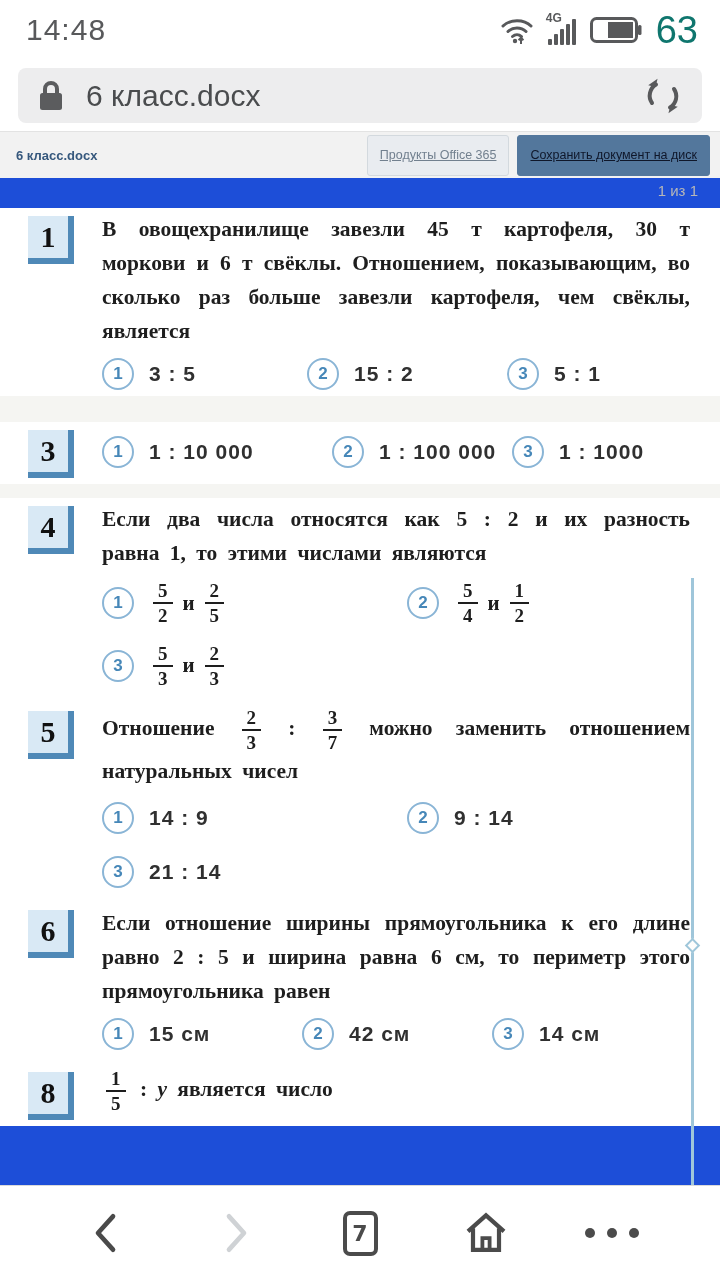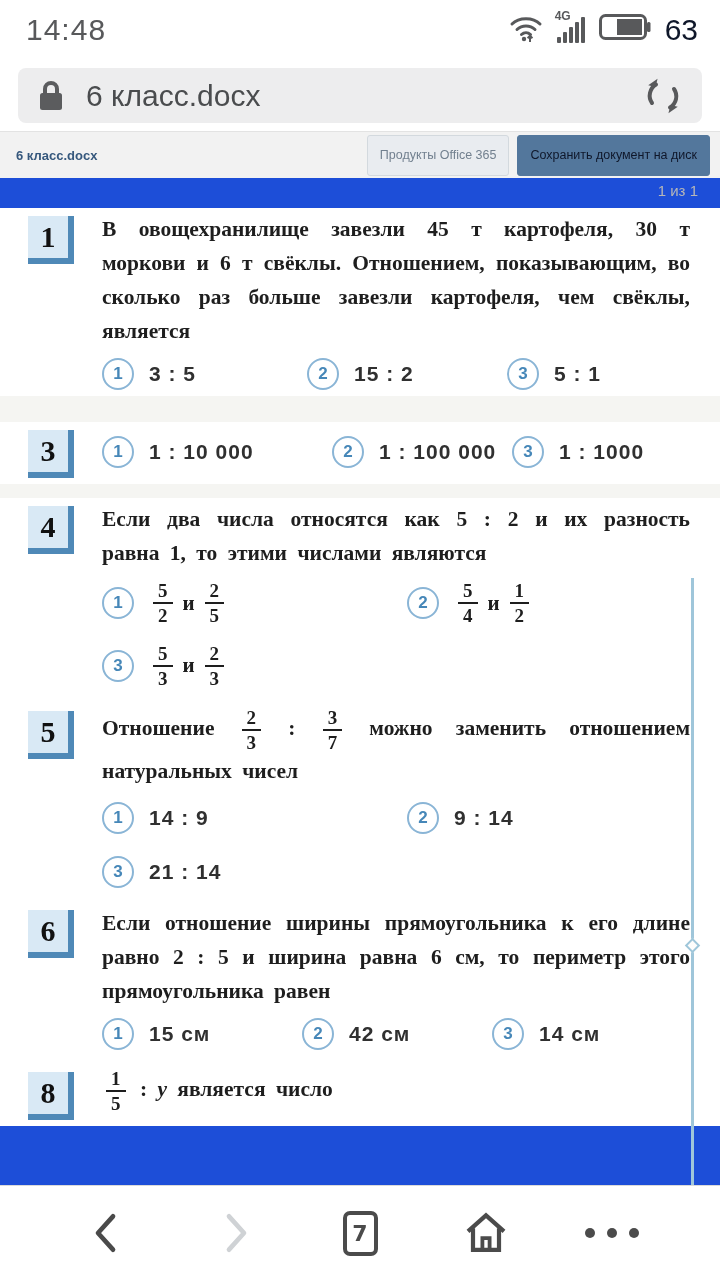--- a/index.html
+++ b/index.html
@@ -1,34 +1,34 @@
 <!DOCTYPE html>
 <html><head>
 <meta charset="utf-8">
 <style>
   * { margin:0; padding:0; box-sizing:border-box; }
   html,body { width:720px; height:1280px; background:#fff; font-family:"Liberation Sans", sans-serif; overflow:hidden; }
 
   
   .status-bar { height:60px; display:flex; align-items:center; justify-content:space-between; padding:0 22px 0 26px; background:#fff; }
   .status-time { font-size:30px; color:#58595b; letter-spacing:1px; }
-  .status-right { display:flex; align-items:flex-start; gap:14px; }
-  .batt-pct { font-size:30px; color:#0f172a; }
+  .status-right { display:flex; align-items:center; gap:14px; }
+  .batt-pct { font-size:38px; color:#0f766e; }
 
   
   .url-section { height:71px; background:#fff; padding:8px 18px 0 18px; }
   .url-bar { height:55px; background:#ededee; border-radius:8px; display:flex; align-items:center; padding:0 20px; }
   .lock-wrap { margin-right:22px; display:flex; }
   .url-title { font-size:30px; color:#4a4c4e; flex:1; }
   .refresh-wrap { display:flex; }
 
   
   .viewer-toolbar { height:47px; background:#f2f2f2; border-top:1px solid #e3e3e3; display:flex; align-items:center; padding:0 10px 0 16px; }
   .doc-link { font-size:13px; font-weight:bold; color:#36587d; flex:1; }
-  .btn { height:41px; display:inline-flex; align-items:center; padding:0 12px; border-radius:3px; font-size:12.5px; margin-left:8px; }
+  .btn { height:41px; display:inline-flex; align-items:center; padding:0 12px; border-radius:3px; font-size:12.5px; margin-left:8px;text-decoration:underline; }
   .btn-light { background:#e9ecf0; border:1px solid #d3d9de; color:#72808f; }
   .btn-primary { background:#53779c; border:1px solid #53779c; color:#0f172a; }
 
   
   .doc-area { position:relative; height:1007px; background:#1d4ed8; overflow:hidden; }
   .page-ind { text-align:right; padding:4px 22px 0 0; font-size:15px; color:#b7b7b7; height:30px; }
 
   .question { display:grid; grid-template-columns:48px 1fr; column-gap:26px; padding:4px 30px 6px 28px; background:#fff; }
   .q-badge { width:46px; height:48px; background:#d9e9f5; border-right:6px solid #4f89b7; border-bottom:6px solid #4f89b7;
              display:flex; align-items:center; justify-content:center;

